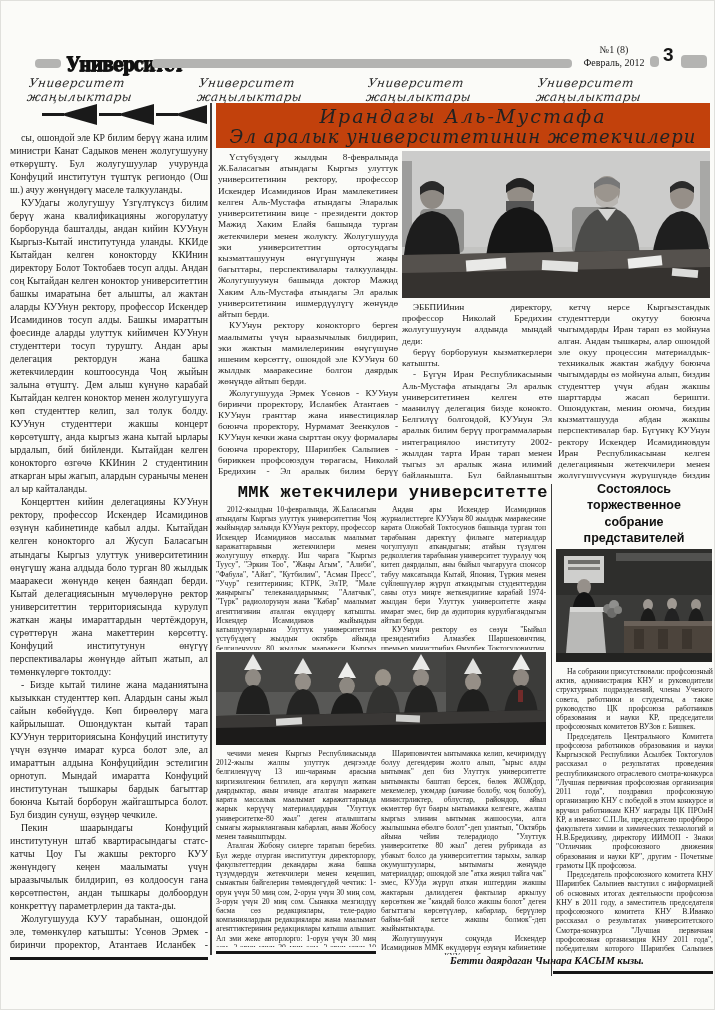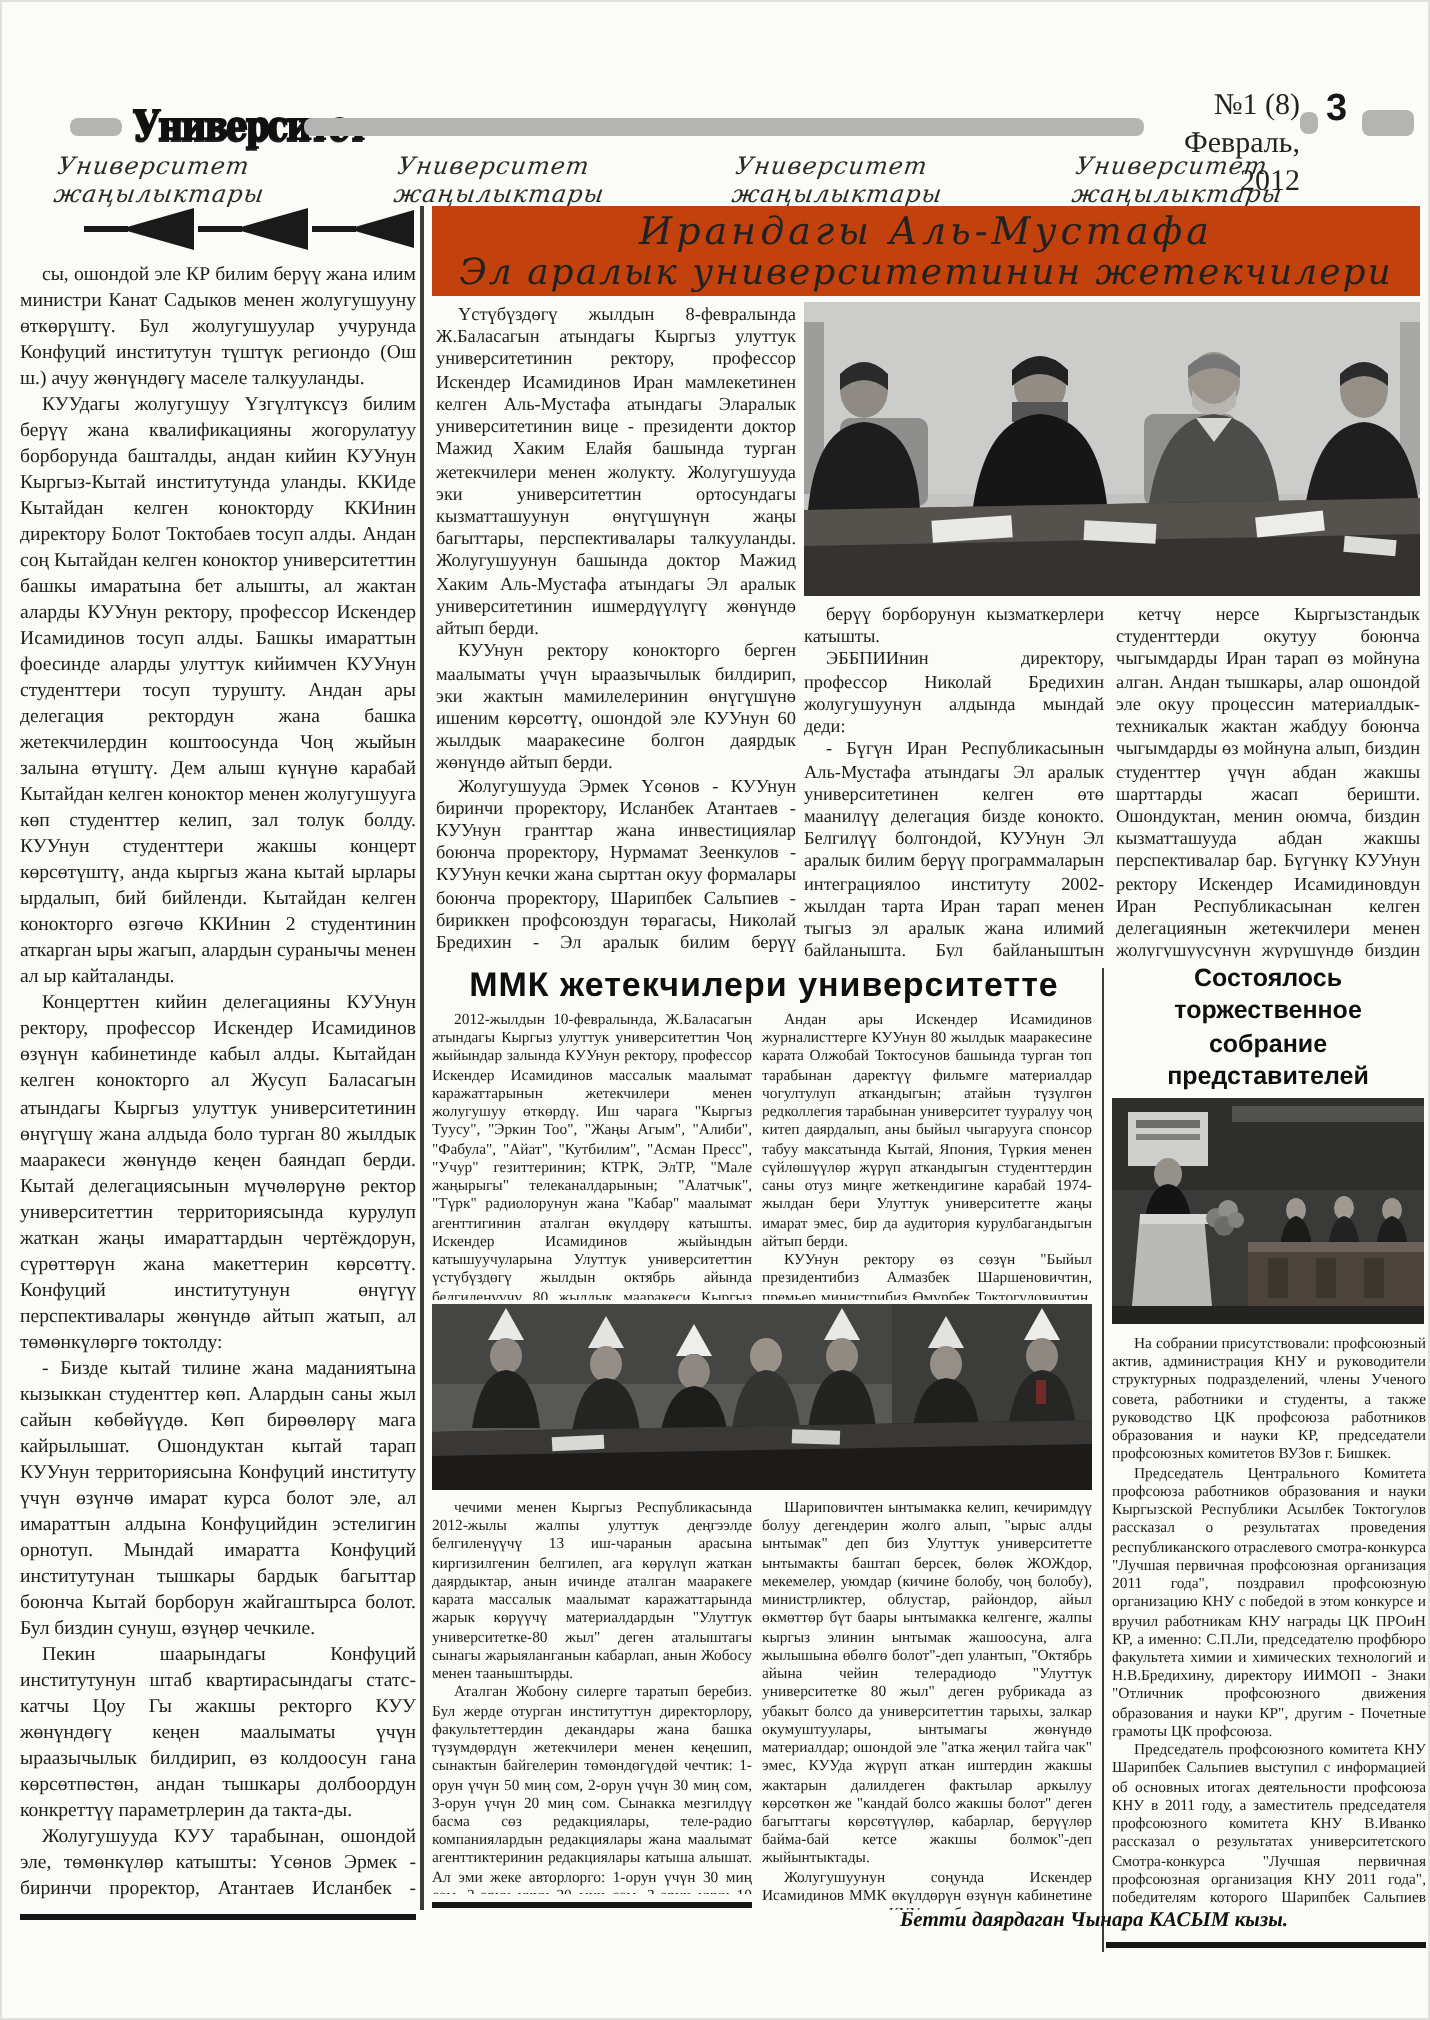--- a/index.html
+++ b/index.html
@@ -6,35 +6,35 @@
   html,body{background:#e9e9e7}
   .page{position:relative;width:715px;height:1010px;margin:0 auto;background:#fbfbf8;
         color:#1c1c1c;font-family:"Liberation Serif",serif;overflow:hidden;
         box-shadow:inset 0 0 0 1px #e0e0dc}
   .abs{position:absolute}
   .gray-bar{background:#b4b4b2;border-radius:4px}
   .script{font-family:"DejaVu Serif",serif;font-style:italic}
   .logo{font-family:"DejaVu Serif",serif;font-weight:bold;font-size:17px;letter-spacing:-1px;
         color:#111;text-shadow:1px 0 0 #111, 0 1px 0 #222;transform:scaleY(1.25);transform-origin:left top;
         white-space:nowrap}
-  .issue{font-size:15px;text-align:right;line-height:1.25;color:#222}
+  .issue{font-size:10px;text-align:center;line-height:1.25;color:#222}
   .pagenum{font-family:"Liberation Sans",sans-serif;font-weight:bold;font-size:19px;color:#161616}
   .band{display:flex;justify-content:space-between;align-items:center}
   .band span{font-size:12px;color:#2a2a2a;letter-spacing:.5px;transform:skewX(-8deg)}
   .headline-band{background:#c2410c;text-align:center;padding-top:2px}
   .headline-band .l1{font-size:19px;letter-spacing:2px;color:#222}
   .headline-band .l2{font-size:18px;letter-spacing:1px;color:#222;margin-top:-1px}
   .leftcol{font-size:9.8px;line-height:1.33;text-align:justify;overflow:hidden}
   .body-text{font-size:9.2px;line-height:1.22;text-align:justify;overflow:hidden}
   .small-text{font-size:7.7px;line-height:1.2;text-align:justify;overflow:hidden}
   .leftcol p,.body-text p,.small-text p{margin:0;text-indent:11px}
   .rule{background:#161616}
   .vline{background:#3c3c3c;width:1.5px}
-  .mmk-title{font-family:Liberation Sans, sans-serif;font-weight:bold;font-size:17px;
-             text-align:center;letter-spacing:.5px;color:#0f0f0f}
+  .mmk-title{font-family:Liberation Mono, monospace;font-weight:bold;font-size:17px;
+             text-align:right;letter-spacing:.5px;color:#0f0f0f}
   .a3-title{font-family:"Liberation Sans",sans-serif;font-weight:bold;font-size:12.5px;
             line-height:1.3;text-align:center;color:#0f0f0f}
   .credit{font-weight:bold;font-style:italic;font-size:10.5px;text-align:left;color:#111}
   .photo{display:block}
 </style>
 </head>
 <body>
 
 <div class="page">
 
@@ -120,22 +120,22 @@
 
     <polygon points="0,104 308,98 308,147 0,147" fill="#35322f"></polygon>
     <polygon points="0,104 308,98 308,116 0,122" fill="#55514d"></polygon>
     <rect x="64" y="108" width="40" height="11" fill="#e9e9e7" transform="rotate(-4 84 113)"></rect>
     <rect x="140" y="110" width="36" height="10" fill="#e2e2e0" transform="rotate(3 158 115)"></rect>
     <rect x="226" y="106" width="34" height="10" fill="#ececea" transform="rotate(-6 243 111)"></rect>
     <rect x="270" y="118" width="26" height="8" fill="#dcdcda" transform="rotate(5 283 122)"></rect>
   </svg>
 
   <div class="abs body-text" style="left:402px;top:302px;width:150px;height:177px">
+      <p>ЭББПИИнин директору, профессор Николай Бредихин жолугушуунун алдында мындай деди:</p>
       <p>берүү борборунун кызматкерлери катышты.</p>
-      <p>ЭББПИИнин директору, профессор Николай Бредихин жолугушуунун алдында мындай деди:</p>
       <p>- Бүгүн Иран Республикасынын Аль-Мустафа атындагы Эл аралык университетинен келген өтө маанилүү делегация бизде конокто. Белгилүү болгондой, КУУнун Эл аралык билим берүү программаларын интеграциялоо институту 2002-жылдан тарта Иран тарап менен тыгыз эл аралык жана илимий байланышта. Бул байланыштын башатында Кыргыз-Иран илимий билим берүү борбору турат. Азыркы учурда бул борбор ийгиликтүү өнүгүүдө жана анда адистерди даярдоо үч багытта жүргүзүлүп жатат: "Арабистика", "Ислам таануу" жана "Журналистика". Азыркы учурда Борбордо 150 студент билим алууда. Баса белгилей</p>
     </div>
   <div class="abs body-text" style="left:558px;top:302px;width:152px;height:177px">
       <p>кетчү нерсе Кыргызстандык студенттерди окутуу боюнча чыгымдарды Иран тарап өз мойнуна алган. Андан тышкары, алар ошондой эле окуу процессин материалдык-техникалык жактан жабдуу боюнча чыгымдарды өз мойнуна алып, биздин студенттер үчүн абдан жакшы шарттарды жасап беришти. Ошондуктан, менин оюмча, биздин кызматташууда абдан жакшы перспективалар бар. Бүгүнкү КУУнун ректору Искендер Исамидиновдун Иран Республикасынан келген делегациянын жетекчилери менен жолугушуусунун жүрүшүндө биздин университет менен Аль-Мустафа атындагы Эларалык университети ортосундагы кызматташуунун жаңы багыттары талкууланат. Көп жакшы ойлор бар. Менин оюмча алардын ийгиликтүү ишке ашуусу үчүн бардык шарттар бар.</p>
     </div>
 
   <div class="abs mmk-title" style="left:216px;top:483px;width:332px">ММК жетекчилери университетте</div>
 
   <div class="abs small-text" style="left:216px;top:505px;width:160px;height:145px">
       <p>2012-жылдын 10-февралында, Ж.Баласагын атындагы Кыргыз улуттук университеттин Чоң жыйындар залында КУУнун ректору, профессор Искендер Исамидинов массалык маалымат каражаттарынын жетекчилери менен жолугушуу өткөрдү. Иш чарага "Кыргыз Туусу", "Эркин Тоо", "Жаңы Агым", "Алиби", "Фабула", "Айат", "Кутбилим", "Асман Пресс", "Учур" гезиттеринин; КТРК, ЭлТР, "Мале жаңырыгы" телеканалдарынын; "Алатчык", "Түрк" радиолорунун жана "Кабар" маалымат агенттигинин аталган өкүлдөрү катышты. Искендер Исамидинов жыйындын катышуучуларына Улуттук университеттин үстүбүздөгү жылдын октябрь айында белгиленүүчү 80 жылдык мааракеси Кыргыз Өкмөтүнүн 2012-жылдын 24-январында кабыл алынган</p>

